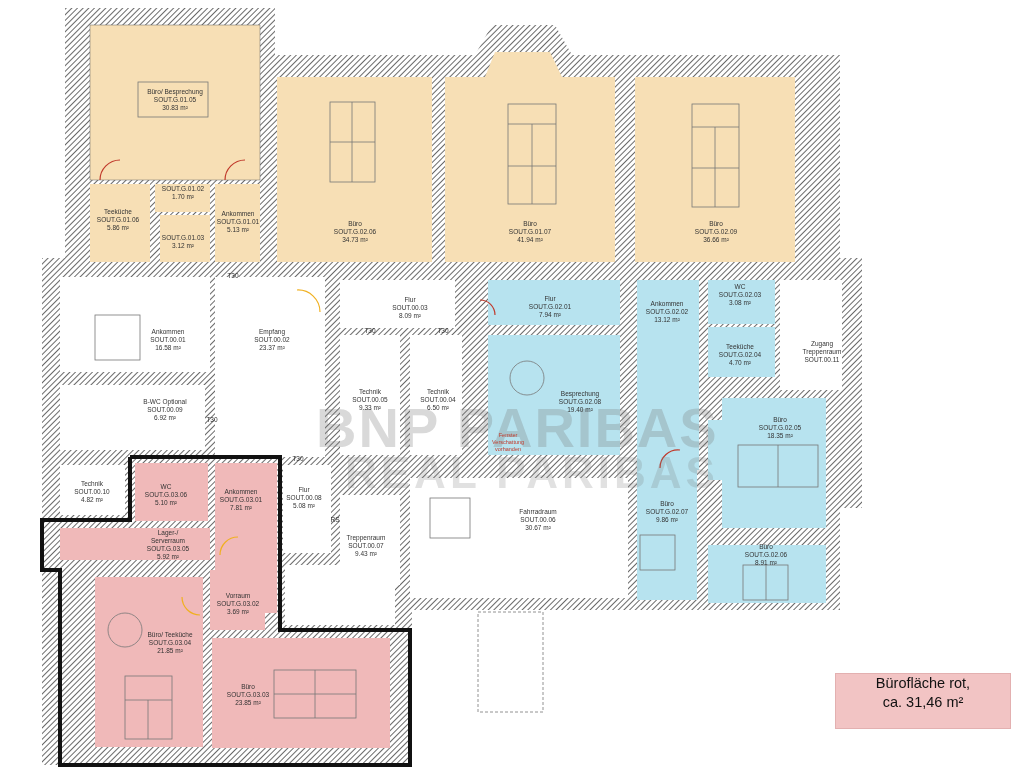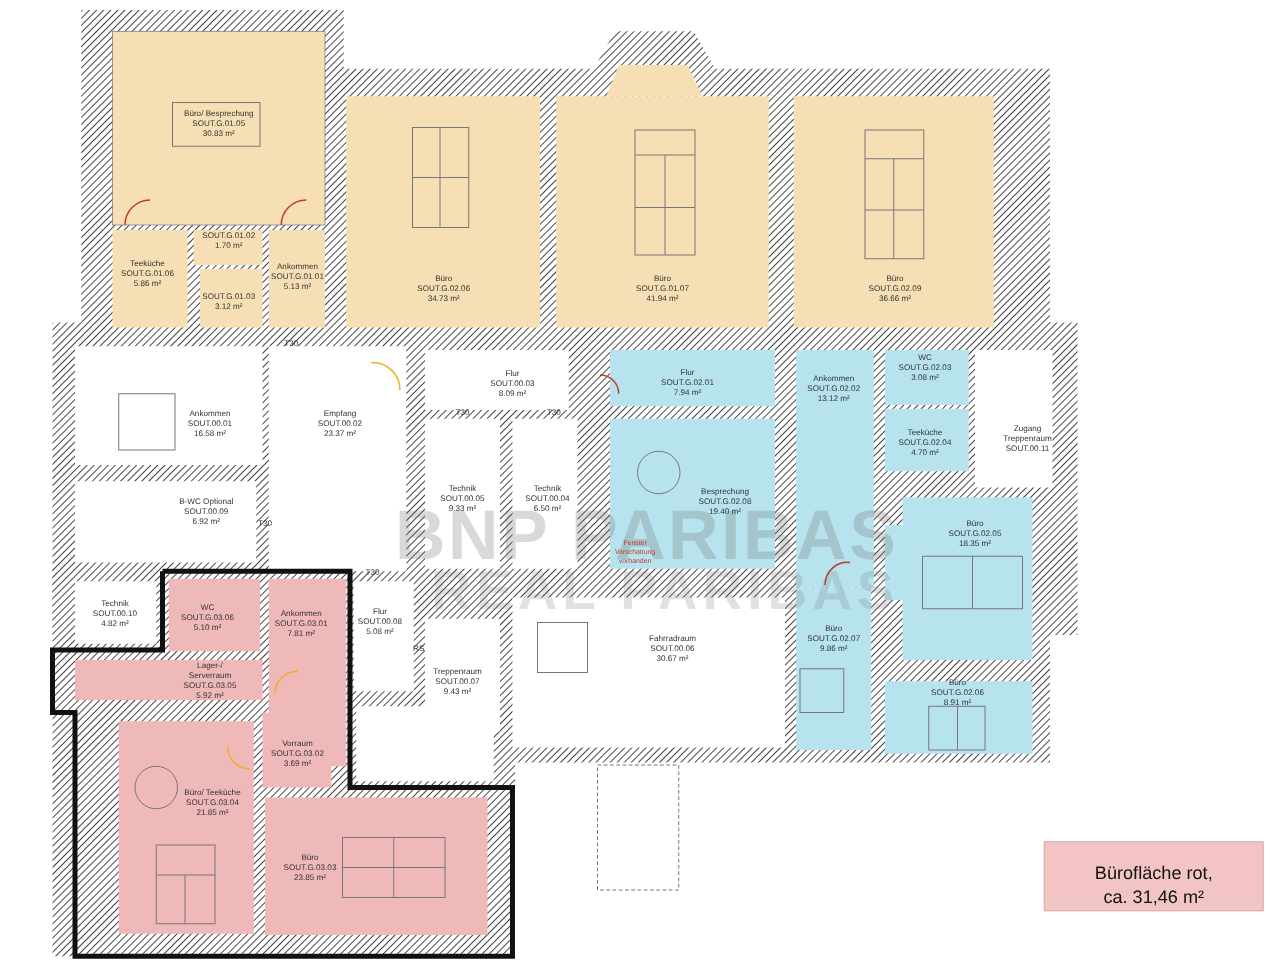--- a/index.html
+++ b/index.html
@@ -1,20 +1,20 @@
 <!DOCTYPE html>
 <html><head>
 <meta charset="utf-8">
 <style>
   html, body { margin:0; padding:0; background:#ffffff; }
   body { width:1024px; height:768px; position:relative; overflow:hidden; font-family:"Liberation Sans", sans-serif; }
   #plan { position:absolute; left:0; top:0; width:1024px; height:768px; }
   .lbl { position:absolute; text-align:center; font-family:"Liberation Sans Narrow","Liberation Sans", sans-serif; font-size:6.5px; line-height:8px; color:#333; transform:translate(-50%,-50%); white-space:nowrap; }
   .lbl span { display:block; }
-  .legend { position:absolute; left:835px; top:673px; width:176px; height:56px; background:#f2c4c4; border:1px solid #e3b0b0; box-sizing:border-box; display:flex; flex-direction:column; align-items:center; justify-content:flex-end; font-size:14.5px; line-height:19px; color:#111; }
+  .legend { position:absolute; left:835px; top:673px; width:176px; height:56px; background:#f2c4c4; border:1px solid #e3b0b0; box-sizing:border-box; display:flex; flex-direction:column; align-items:center; justify-content:flex-start; font-size:14.5px; line-height:19px; color:#111; }
   .watermark { position:absolute; left:316px; top:395px; font-size:56px; font-weight:bold; color:rgba(120,120,120,0.28); letter-spacing:2px; white-space:nowrap; }
   .watermark2 { position:absolute; left:345px; top:448px; font-size:44px; font-weight:bold; color:rgba(120,120,120,0.22); letter-spacing:4px; white-space:nowrap; }
   .note { position:absolute; font-size:5.5px; line-height:7px; color:#c0392b; text-align:center; }
 </style>
 </head>
 <body>
 
 <svg id="plan" width="1024" height="768" viewBox="0 0 1024 768" xmlns="http://www.w3.org/2000/svg">
   <defs>
     <pattern id="hatch" patternUnits="userSpaceOnUse" width="4" height="4" patternTransform="rotate(45)">

